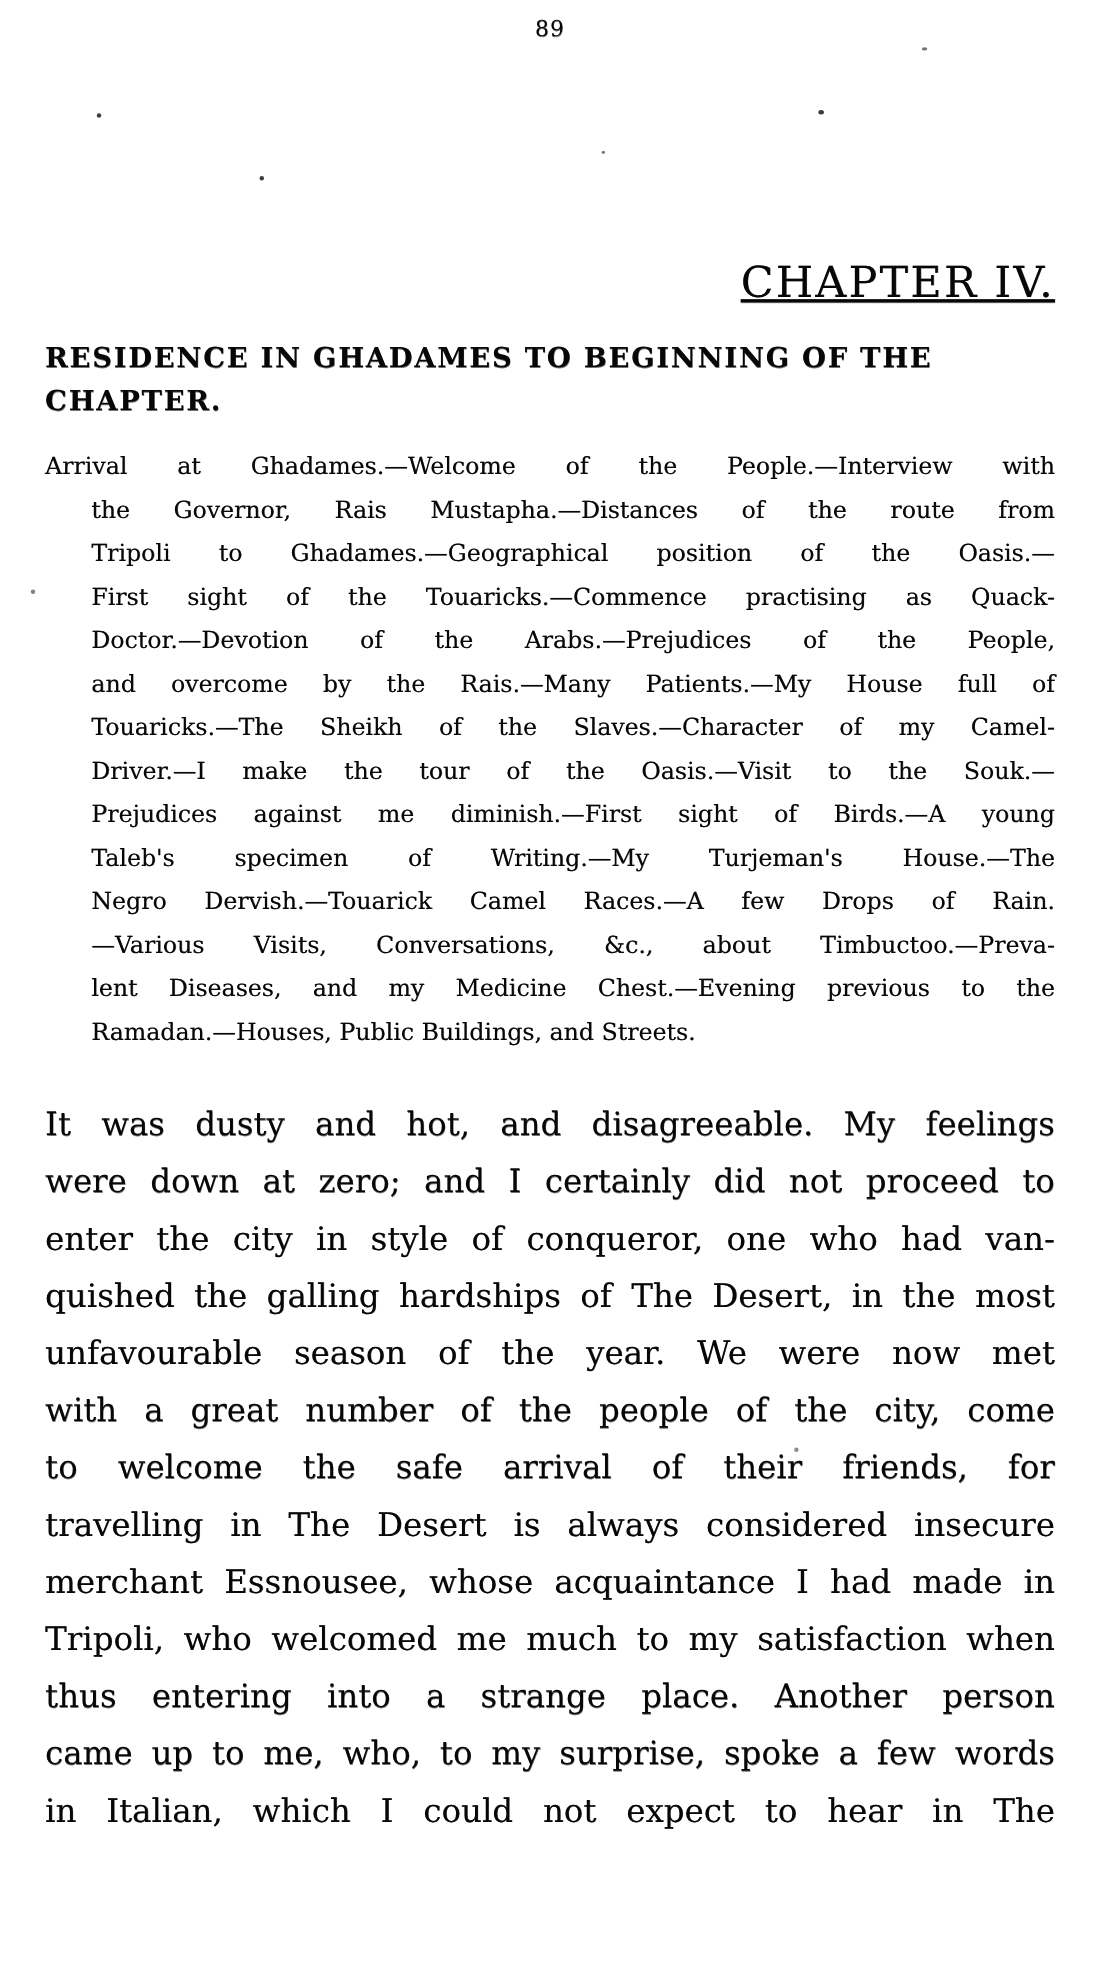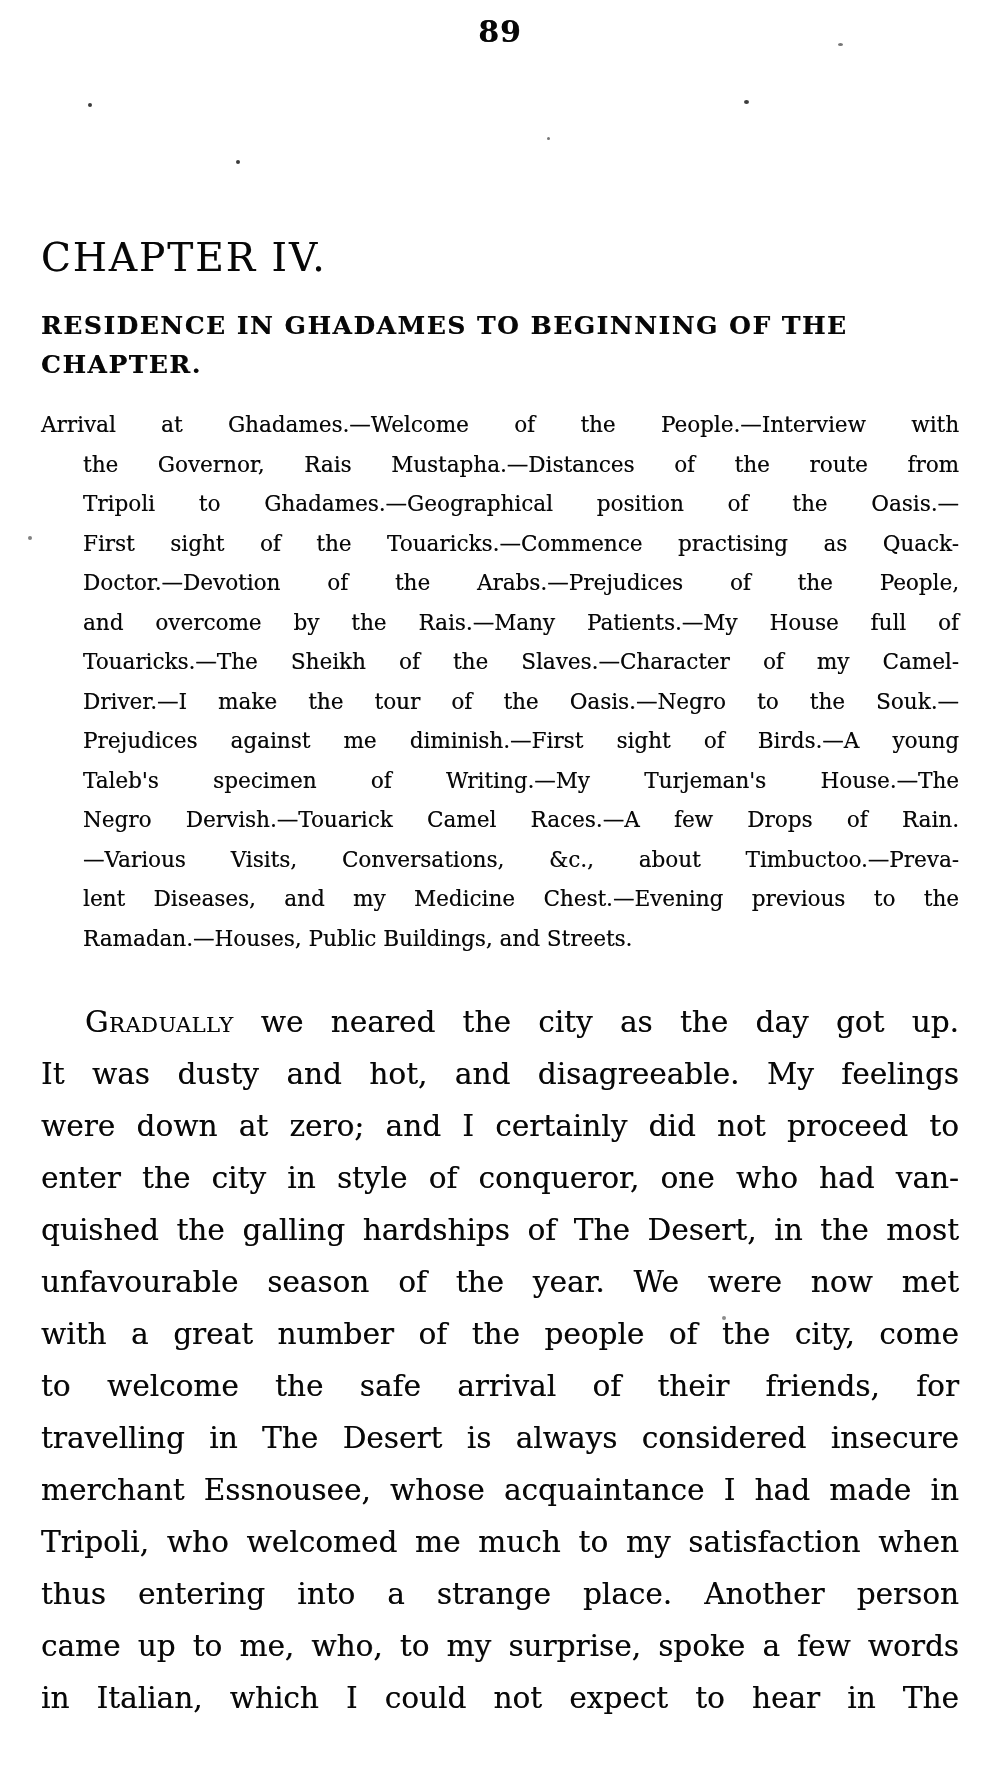--- a/index.html
+++ b/index.html
@@ -17,30 +17,31 @@
     text-shadow: 0.3px 0.3px 0 rgba(0,0,0,0.55);
   }
   .text-col {
     position: absolute;
     left: 41px;
     width: 918px;
   }
   .page-number {
     top: 14px;
     text-align: center;
-    font-size: 30px;
-    font-weight: bold;
+    font-size: 20px;
+    font-weight: normal;
     letter-spacing: 1px;
   }
   .chapter-heading {
     top: 238px;
-    text-align: left;
+    text-align: right;
     font-size: 39px;
     letter-spacing: 2px;
     line-height: 1;
+    text-decoration: underline;
   }
   .chapter-subtitle {
     top: 306px;
     font-size: 25px;
     font-weight: bold;
     letter-spacing: 1.5px;
     line-height: 39px;
   }
   .synopsis {
     top: 405px;
@@ -95,31 +96,30 @@
 </div>
 
 <div class="text-col synopsis">
     <div class="syn-line">Arrival at Ghadames.—Welcome of the People.—Interview with</div>
     <div class="syn-line">the Governor, Rais Mustapha.—Distances of the route from</div>
     <div class="syn-line">Tripoli to Ghadames.—Geographical position of the Oasis.—</div>
     <div class="syn-line">First sight of the Touaricks.—Commence practising as Quack-</div>
     <div class="syn-line">Doctor.—Devotion of the Arabs.—Prejudices of the People,</div>
     <div class="syn-line">and overcome by the Rais.—Many Patients.—My House full of</div>
     <div class="syn-line">Touaricks.—The Sheikh of the Slaves.—Character of my Camel-</div>
-    <div class="syn-line">Driver.—I make the tour of the Oasis.—Negro to the Souk.—</div>
+    <div class="syn-line">Driver.—I make the tour of the Oasis.—Visit to the Souk.—</div>
     <div class="syn-line">Prejudices against me diminish.—First sight of Birds.—A young</div>
     <div class="syn-line">Taleb's specimen of Writing.—My Turjeman's House.—The</div>
     <div class="syn-line">Negro Dervish.—Touarick Camel Races.—A few Drops of Rain.</div>
     <div class="syn-line">—Various Visits, Conversations, &amp;c., about Timbuctoo.—Preva-</div>
     <div class="syn-line">lent Diseases, and my Medicine Chest.—Evening previous to the</div>
     <div class="syn-line">Ramadan.—Houses, Public Buildings, and Streets.</div>
   </div>
 
 <div class="text-col body-text">
-  <div class="body-line first"><span class="lead-word">Gradually</span><span> we neared the city as the day got up.</span></div>
   <div>
       <div class="body-line">It was dusty and hot, and disagreeable. My feelings</div>
       <div class="body-line">were down at zero; and I certainly did not proceed to</div>
       <div class="body-line">enter the city in style of conqueror, one who had van-</div>
       <div class="body-line">quished the galling hardships of The Desert, in the most</div>
       <div class="body-line">unfavourable season of the year. We were now met</div>
       <div class="body-line">with a great number of the people of the city, come</div>
       <div class="body-line">to welcome the safe arrival of their friends, for</div>
       <div class="body-line">travelling in The Desert is always considered insecure</div>
       <div class="body-line">merchant Essnousee, whose acquaintance I had made in</div>

